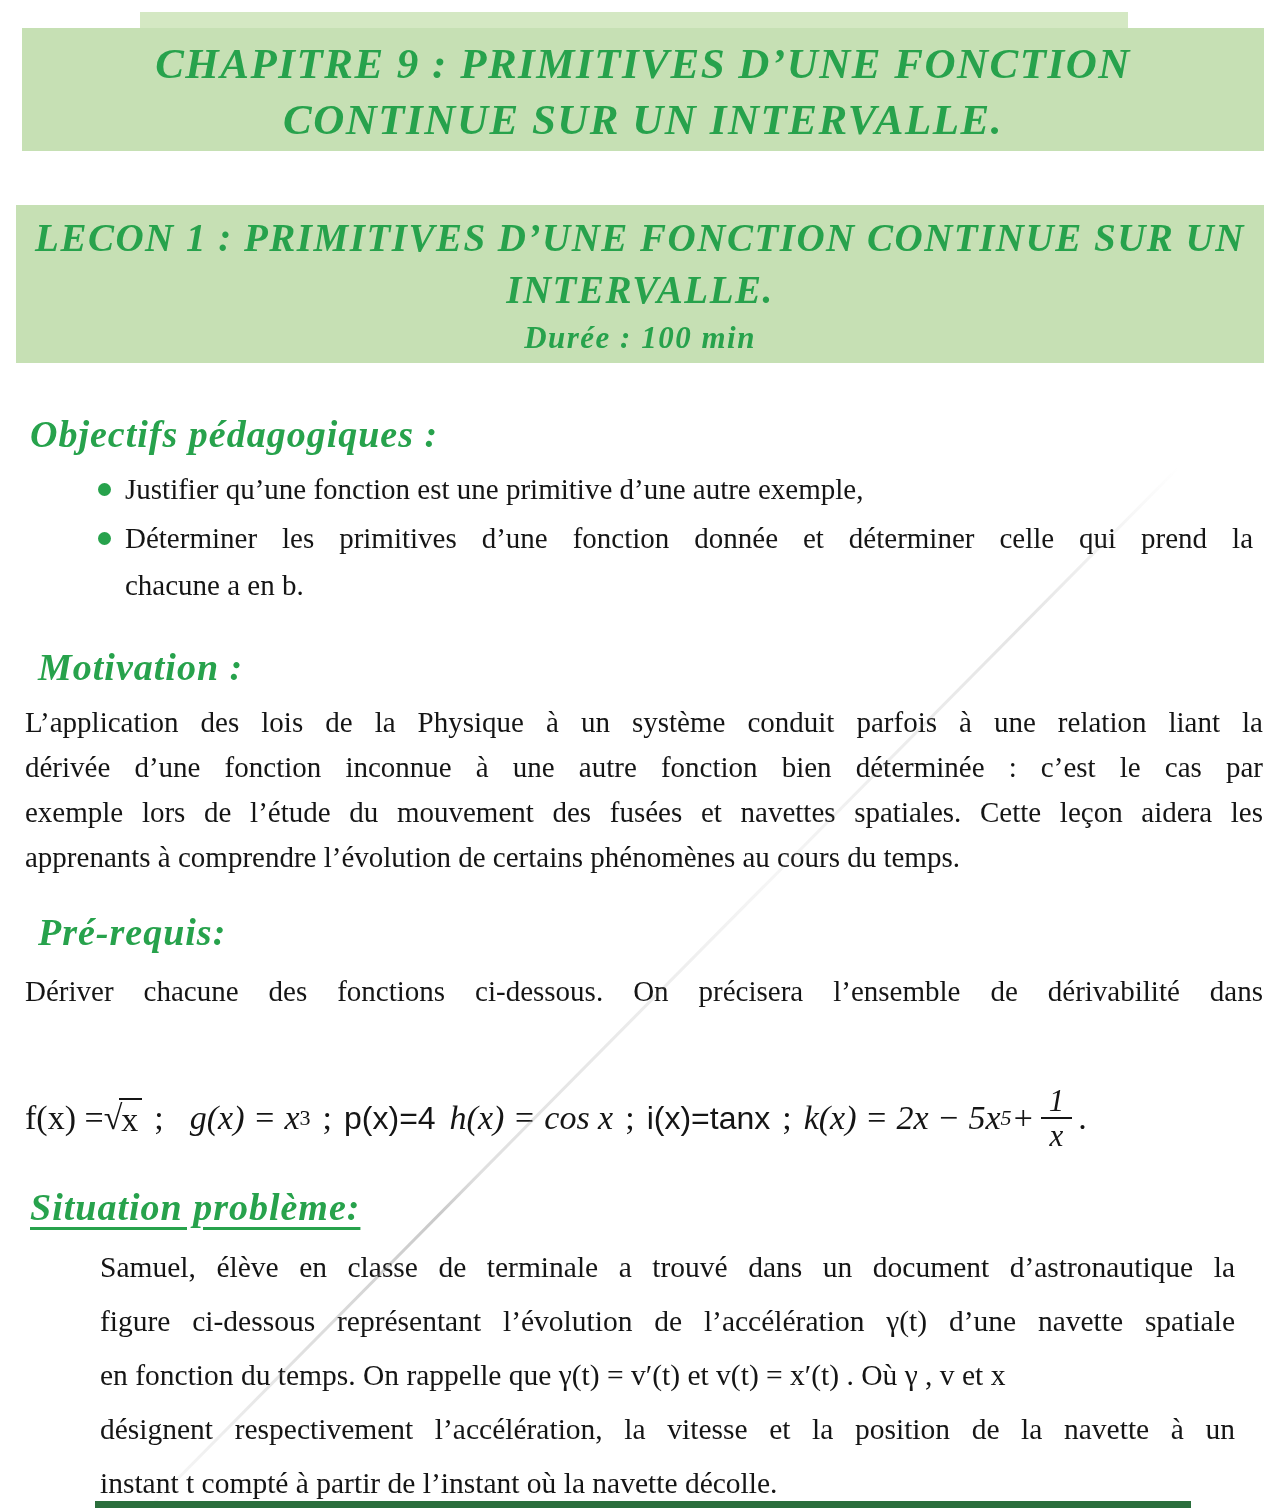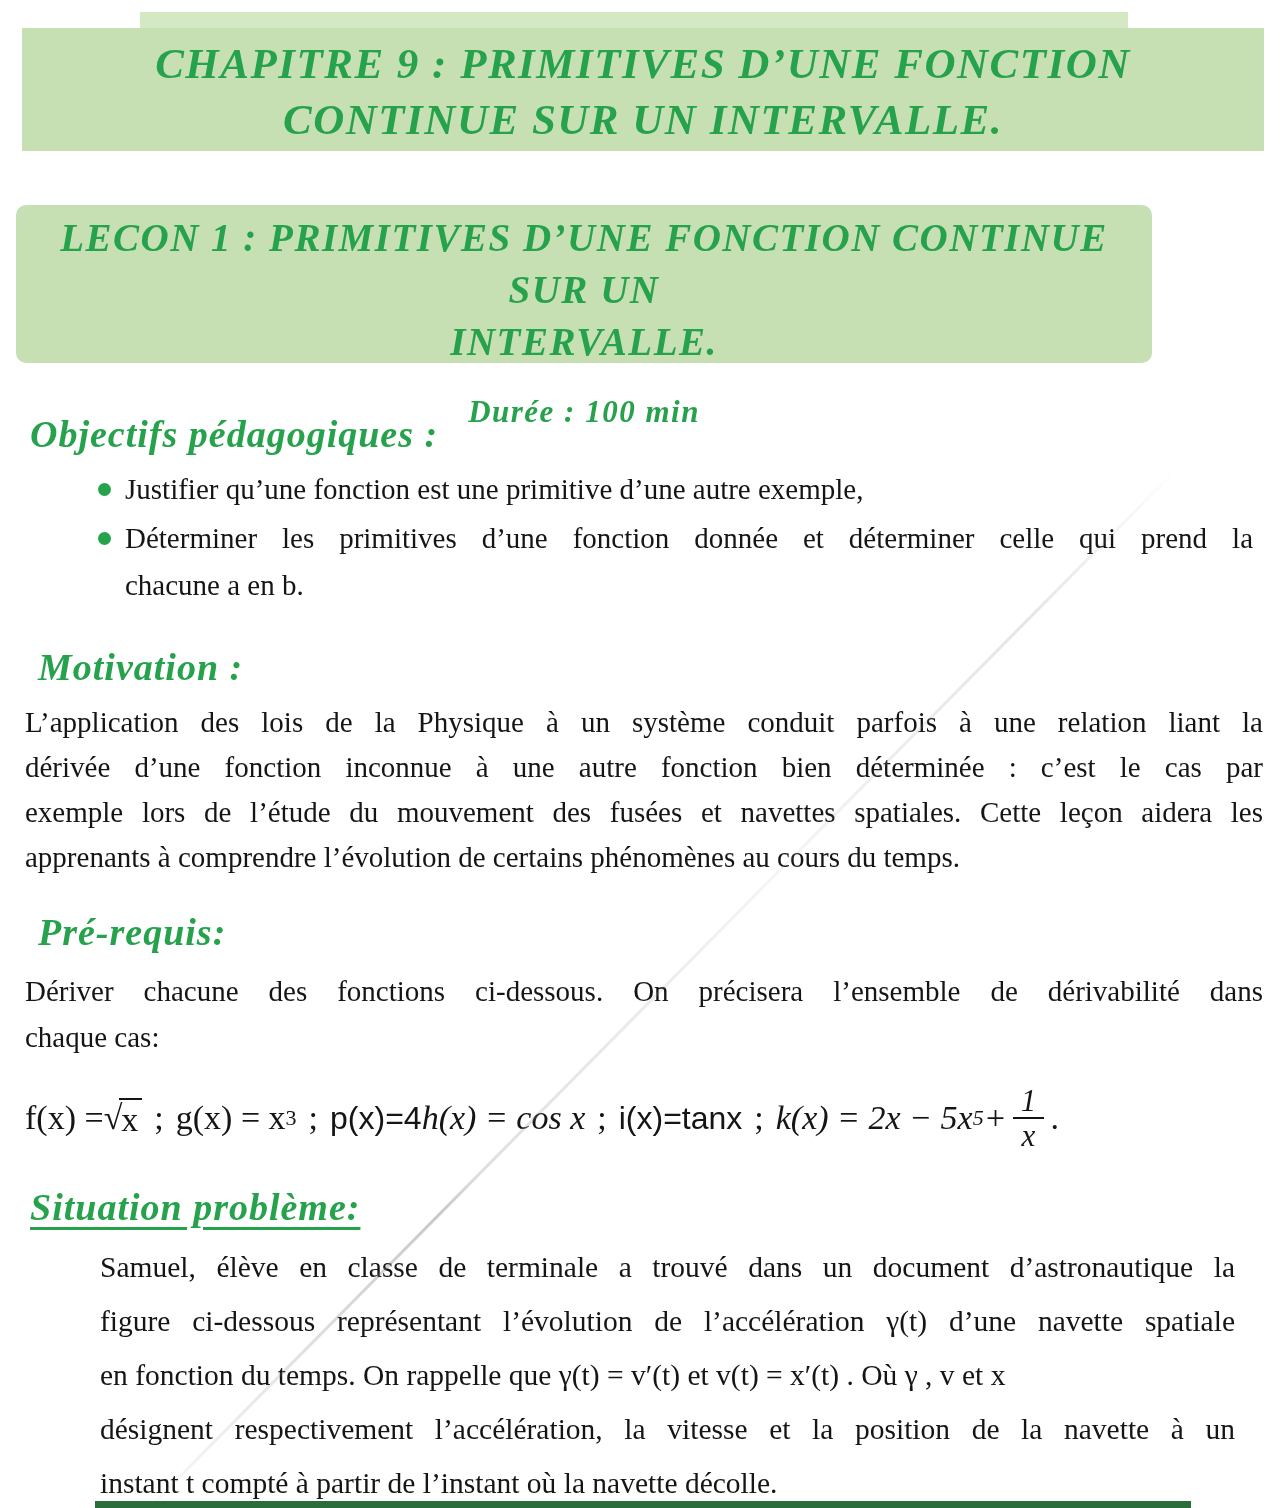--- a/index.html
+++ b/index.html
@@ -29,23 +29,23 @@
     font-style:italic;
     font-weight:bold;
     letter-spacing:1.5px;
   }
   #banner-strip{
     position:absolute;left:140px;top:12px;width:988px;height:17px;
     background:var(--banner_bg_light);
   }
   #chapter-banner{left:22px;top:28px;width:1242px;height:123px;padding-top:8px;box-sizing:border-box;}
   #chapter-banner .bl{font-size:43px;line-height:56px;}
-  #lesson-banner{left:16px;top:205px;width:1136px;height:158px;padding-top:7px;box-sizing:border-box;border-radius:10px;}
+  #lesson-banner{left:16px;top:205px;width:1248px;height:158px;padding-top:7px;box-sizing:border-box;}
   #lesson-banner .bl{font-size:39px;line-height:52px;}
-  #lesson-banner .bd{font-size:31px;line-height:44px;font-weight:600;margin-top:22px;}
+  #lesson-banner .bd{font-size:31px;line-height:44px;font-weight:600;}
   
   .sec-h{
     position:absolute;
     color:var(--green);
     font-family:"Liberation Serif",serif;
     font-style:italic;
     font-weight:bold;
     font-size:38px;
     letter-spacing:1px;
     white-space:nowrap;
@@ -66,21 +66,21 @@
   
   #formula-row{
     position:absolute;left:25px;top:1066px;width:1245px;height:104px;
     display:flex;align-items:center;
     font-size:34px;
   }
   .f-serif{font-family:"Liberation Serif",serif;}
   .f-sans{font-family:"Liberation Sans",sans-serif;font-size:32px;}
   .f-math{font-family:"Liberation Serif",serif;font-style:italic;}
   .f-sep{margin:0 12px;font-family:"Liberation Serif",serif;}
-  .f-gap{}
+  .f-gap{margin-left:14px;font-style:italic;}
   sup.f-exp{font-size:22px;line-height:0;}
   .rad{font-style:normal;}
   .rad-arg{border-top:2.5px solid #151515;padding:1px 4px 0 2px;margin-left:-3px;}
   .frac{
     display:inline-flex;flex-direction:column;align-items:center;
     font-family:"Liberation Serif",serif;font-style:italic;
     font-size:31px;line-height:1.08;margin:0 6px;vertical-align:middle;
   }
   .frac .den{border-top:2.5px solid #151515;padding:0 9px;}
   
@@ -146,21 +146,20 @@
     <div class="pline just">L’application des lois de la Physique à un système conduit parfois à une relation liant la</div>
     <div class="pline just">dérivée d’une fonction inconnue à une autre fonction bien déterminée : c’est le cas par</div>
     <div class="pline just">exemple lors de l’étude du mouvement des fusées et navettes spatiales. Cette leçon aidera les</div>
     <div class="pline">apprenants à comprendre l’évolution de certains phénomènes au cours du temps.</div>
   </div>
 
   <div class="sec-h" style="left:38px;top:910px;">Pré-requis:</div>
 
   <div class="para" style="left:25px;top:968px;width:1238px;line-height:46px;">
     <div class="pline just">Dériver chacune des fonctions ci-dessous. On précisera l’ensemble de dérivabilité dans</div>
-    <div class="pline">chaque cas:</div>
   </div>
 
   <div id="formula-row">
     <span class="f-serif">f(x) = </span>
       <span class="f-serif rad">√</span>
       <span class="f-serif rad-arg">x</span>
     <span class="f-sep">;</span>
     <span class="f-serif f-gap">g(x) = x</span>
       <sup class="f-exp f-serif">3</sup>
     <span class="f-sep">;</span>

